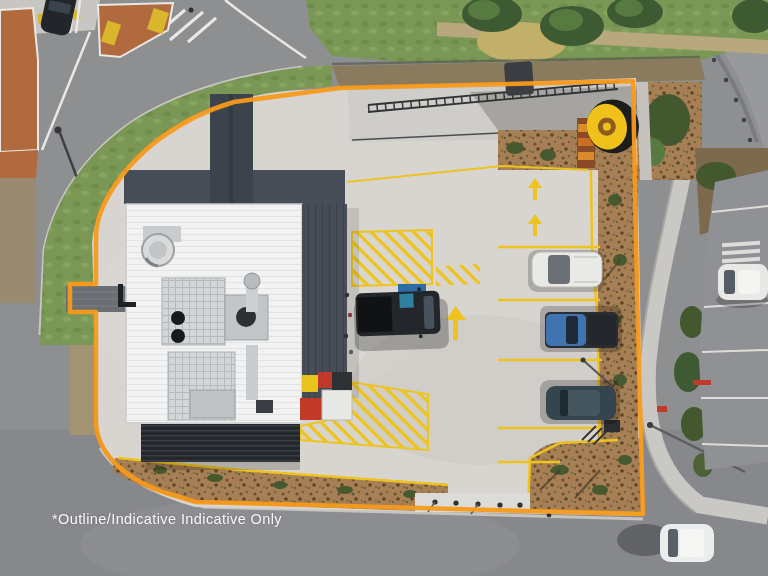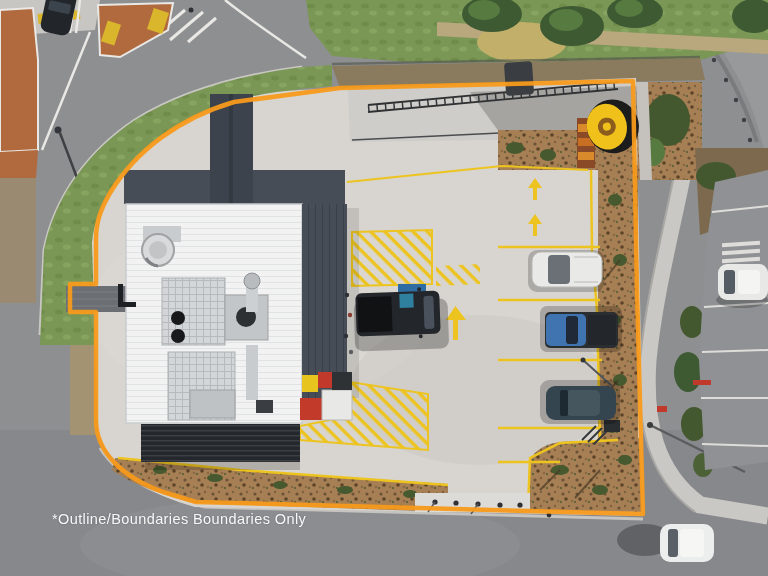--- a/index.html
+++ b/index.html
@@ -365,14 +365,14 @@
     </g>
     <g fill="#C0392B">
       <rect x="693" y="380" width="18" height="5"></rect>
           <rect x="657" y="406" width="10" height="6"></rect>
     </g>
   </g>
 
   <path d="M633,81 L340,88 L234,102 C180,118 136,150 110,193 C99,212 96,224 96,240 L96,284 L70,284 L70,312 L96,312 L96,420 C96,452 122,477 163,492 L196,502 L643,514 L637,290 Z" fill="none" stroke="#F79A1B" stroke-width="4.5" stroke-linejoin="round" opacity=".95"></path>
 </svg>
 
-<div class="caption">*Outline/Boundaries Boundaries Only</div>
+<div class="caption">*Outline/Indicative Indicative Only</div>
 </div>
 
 </body></html>

